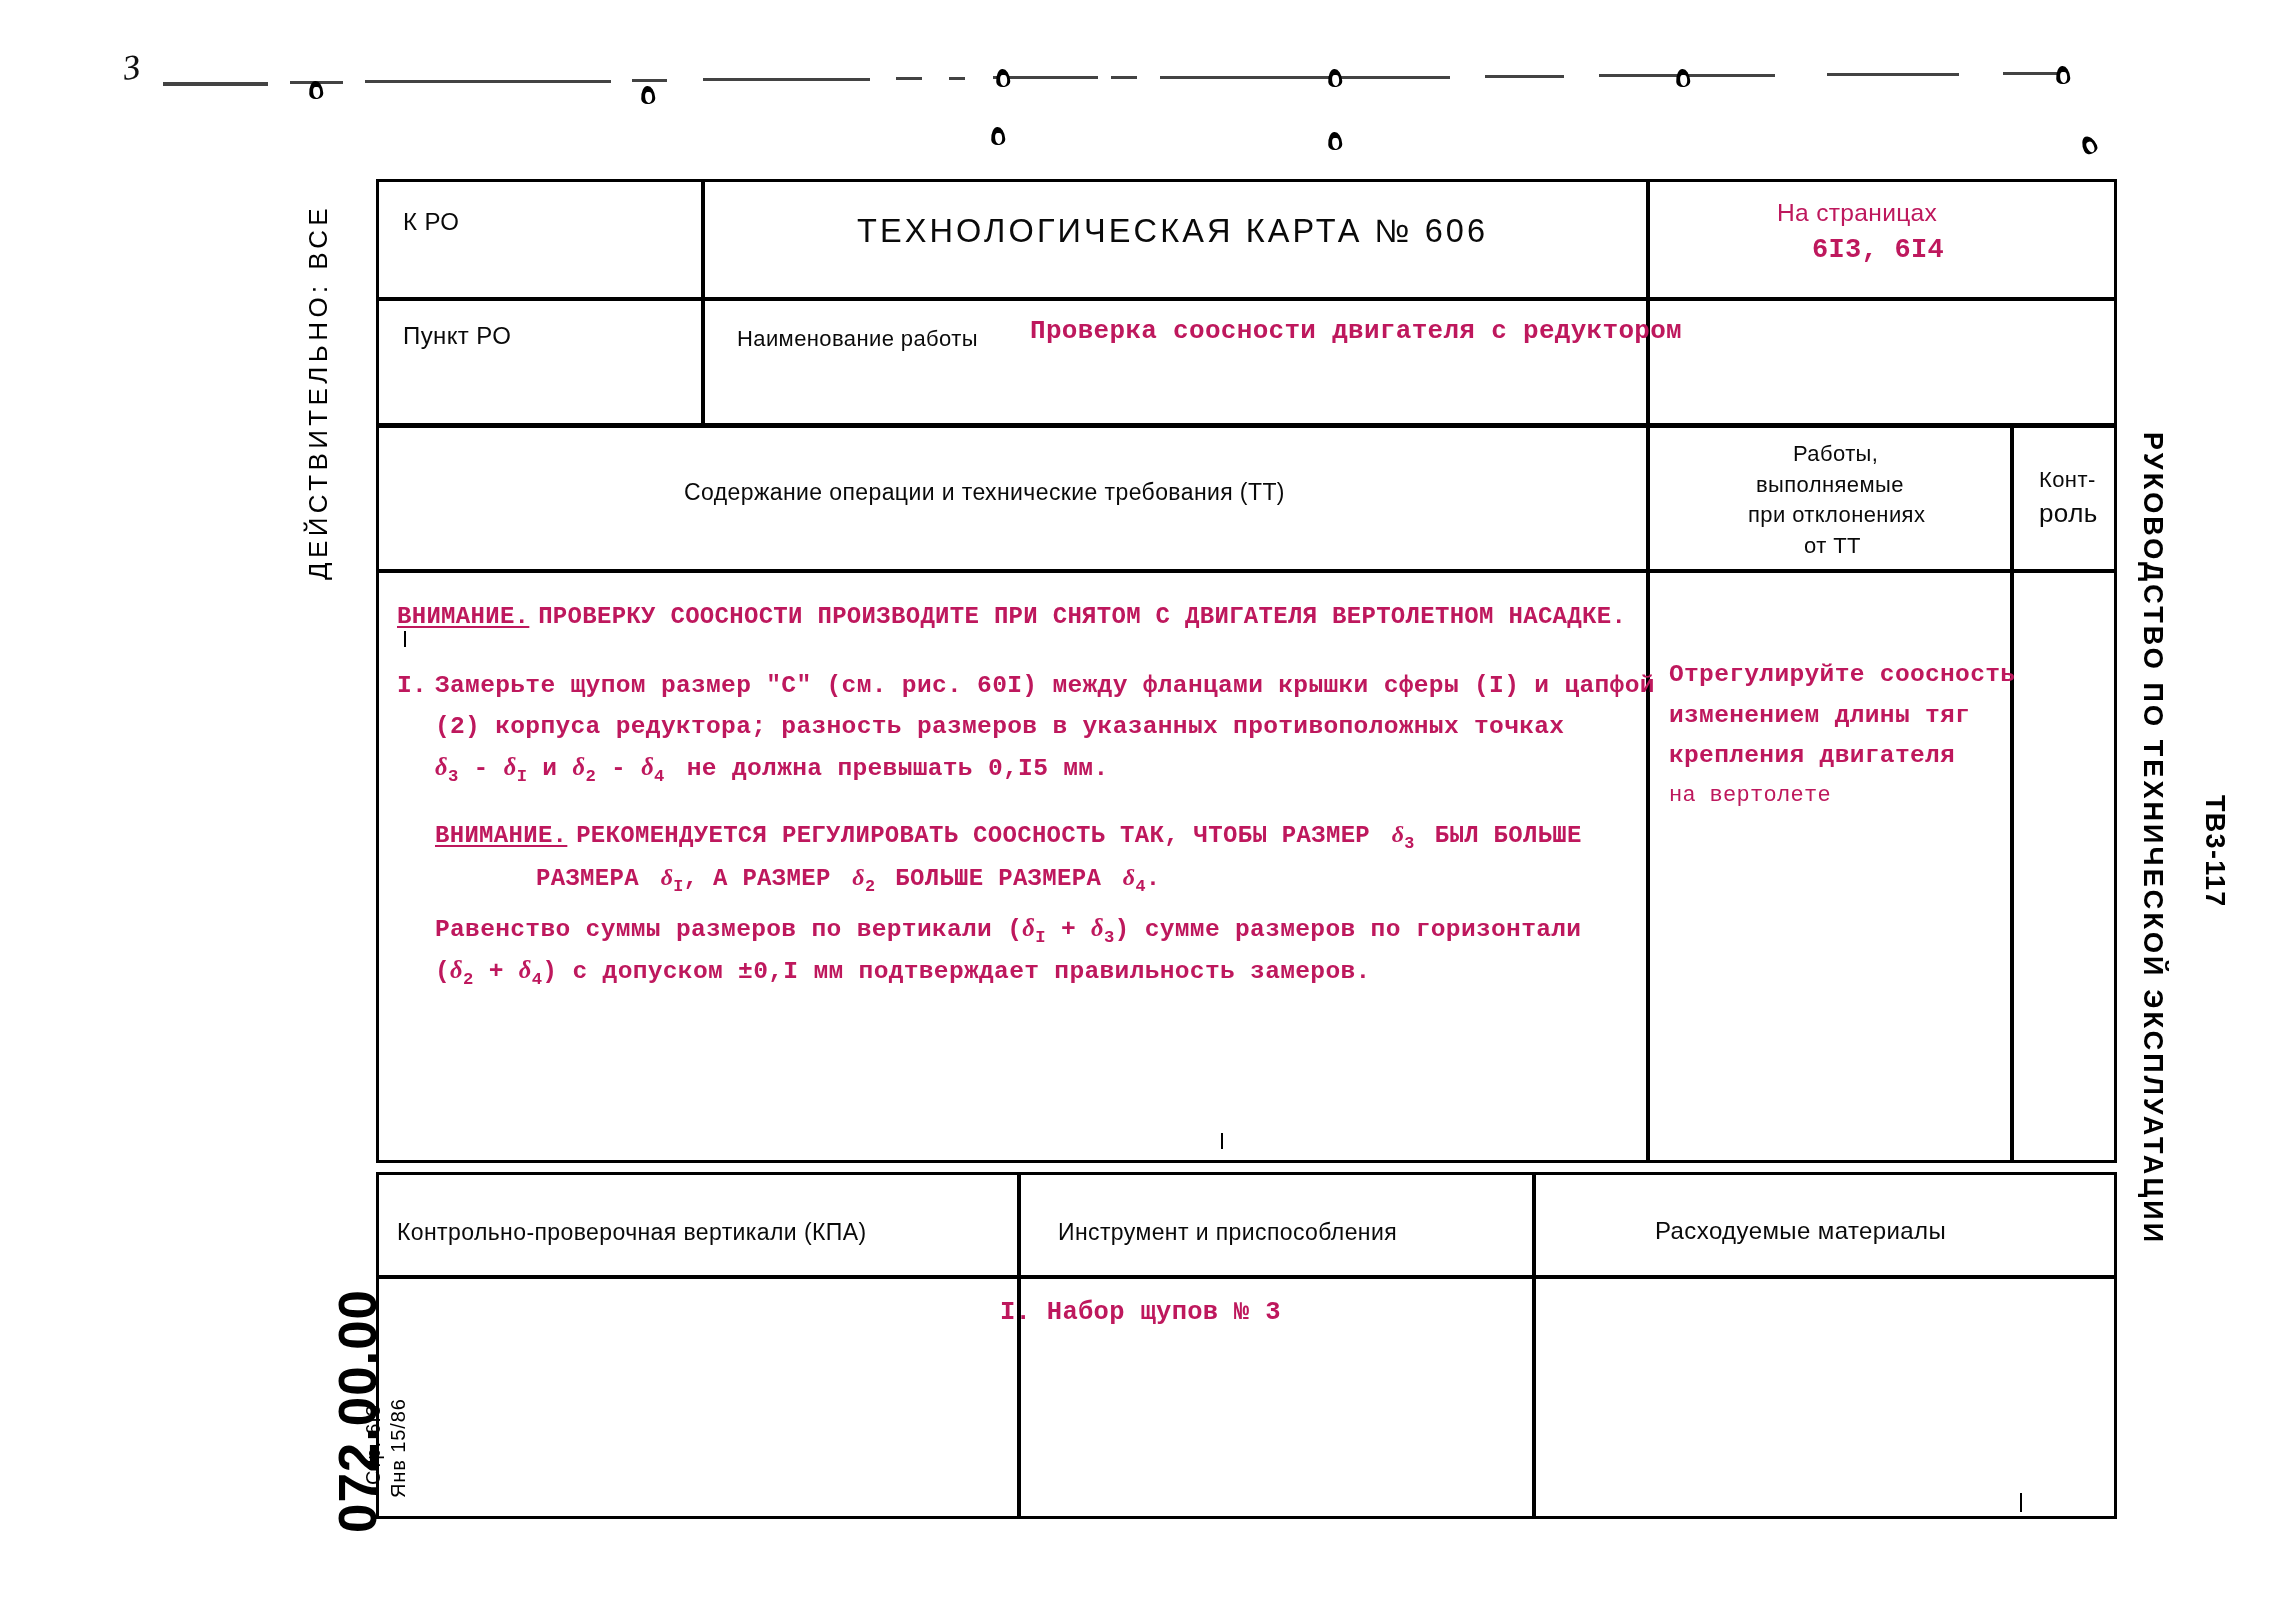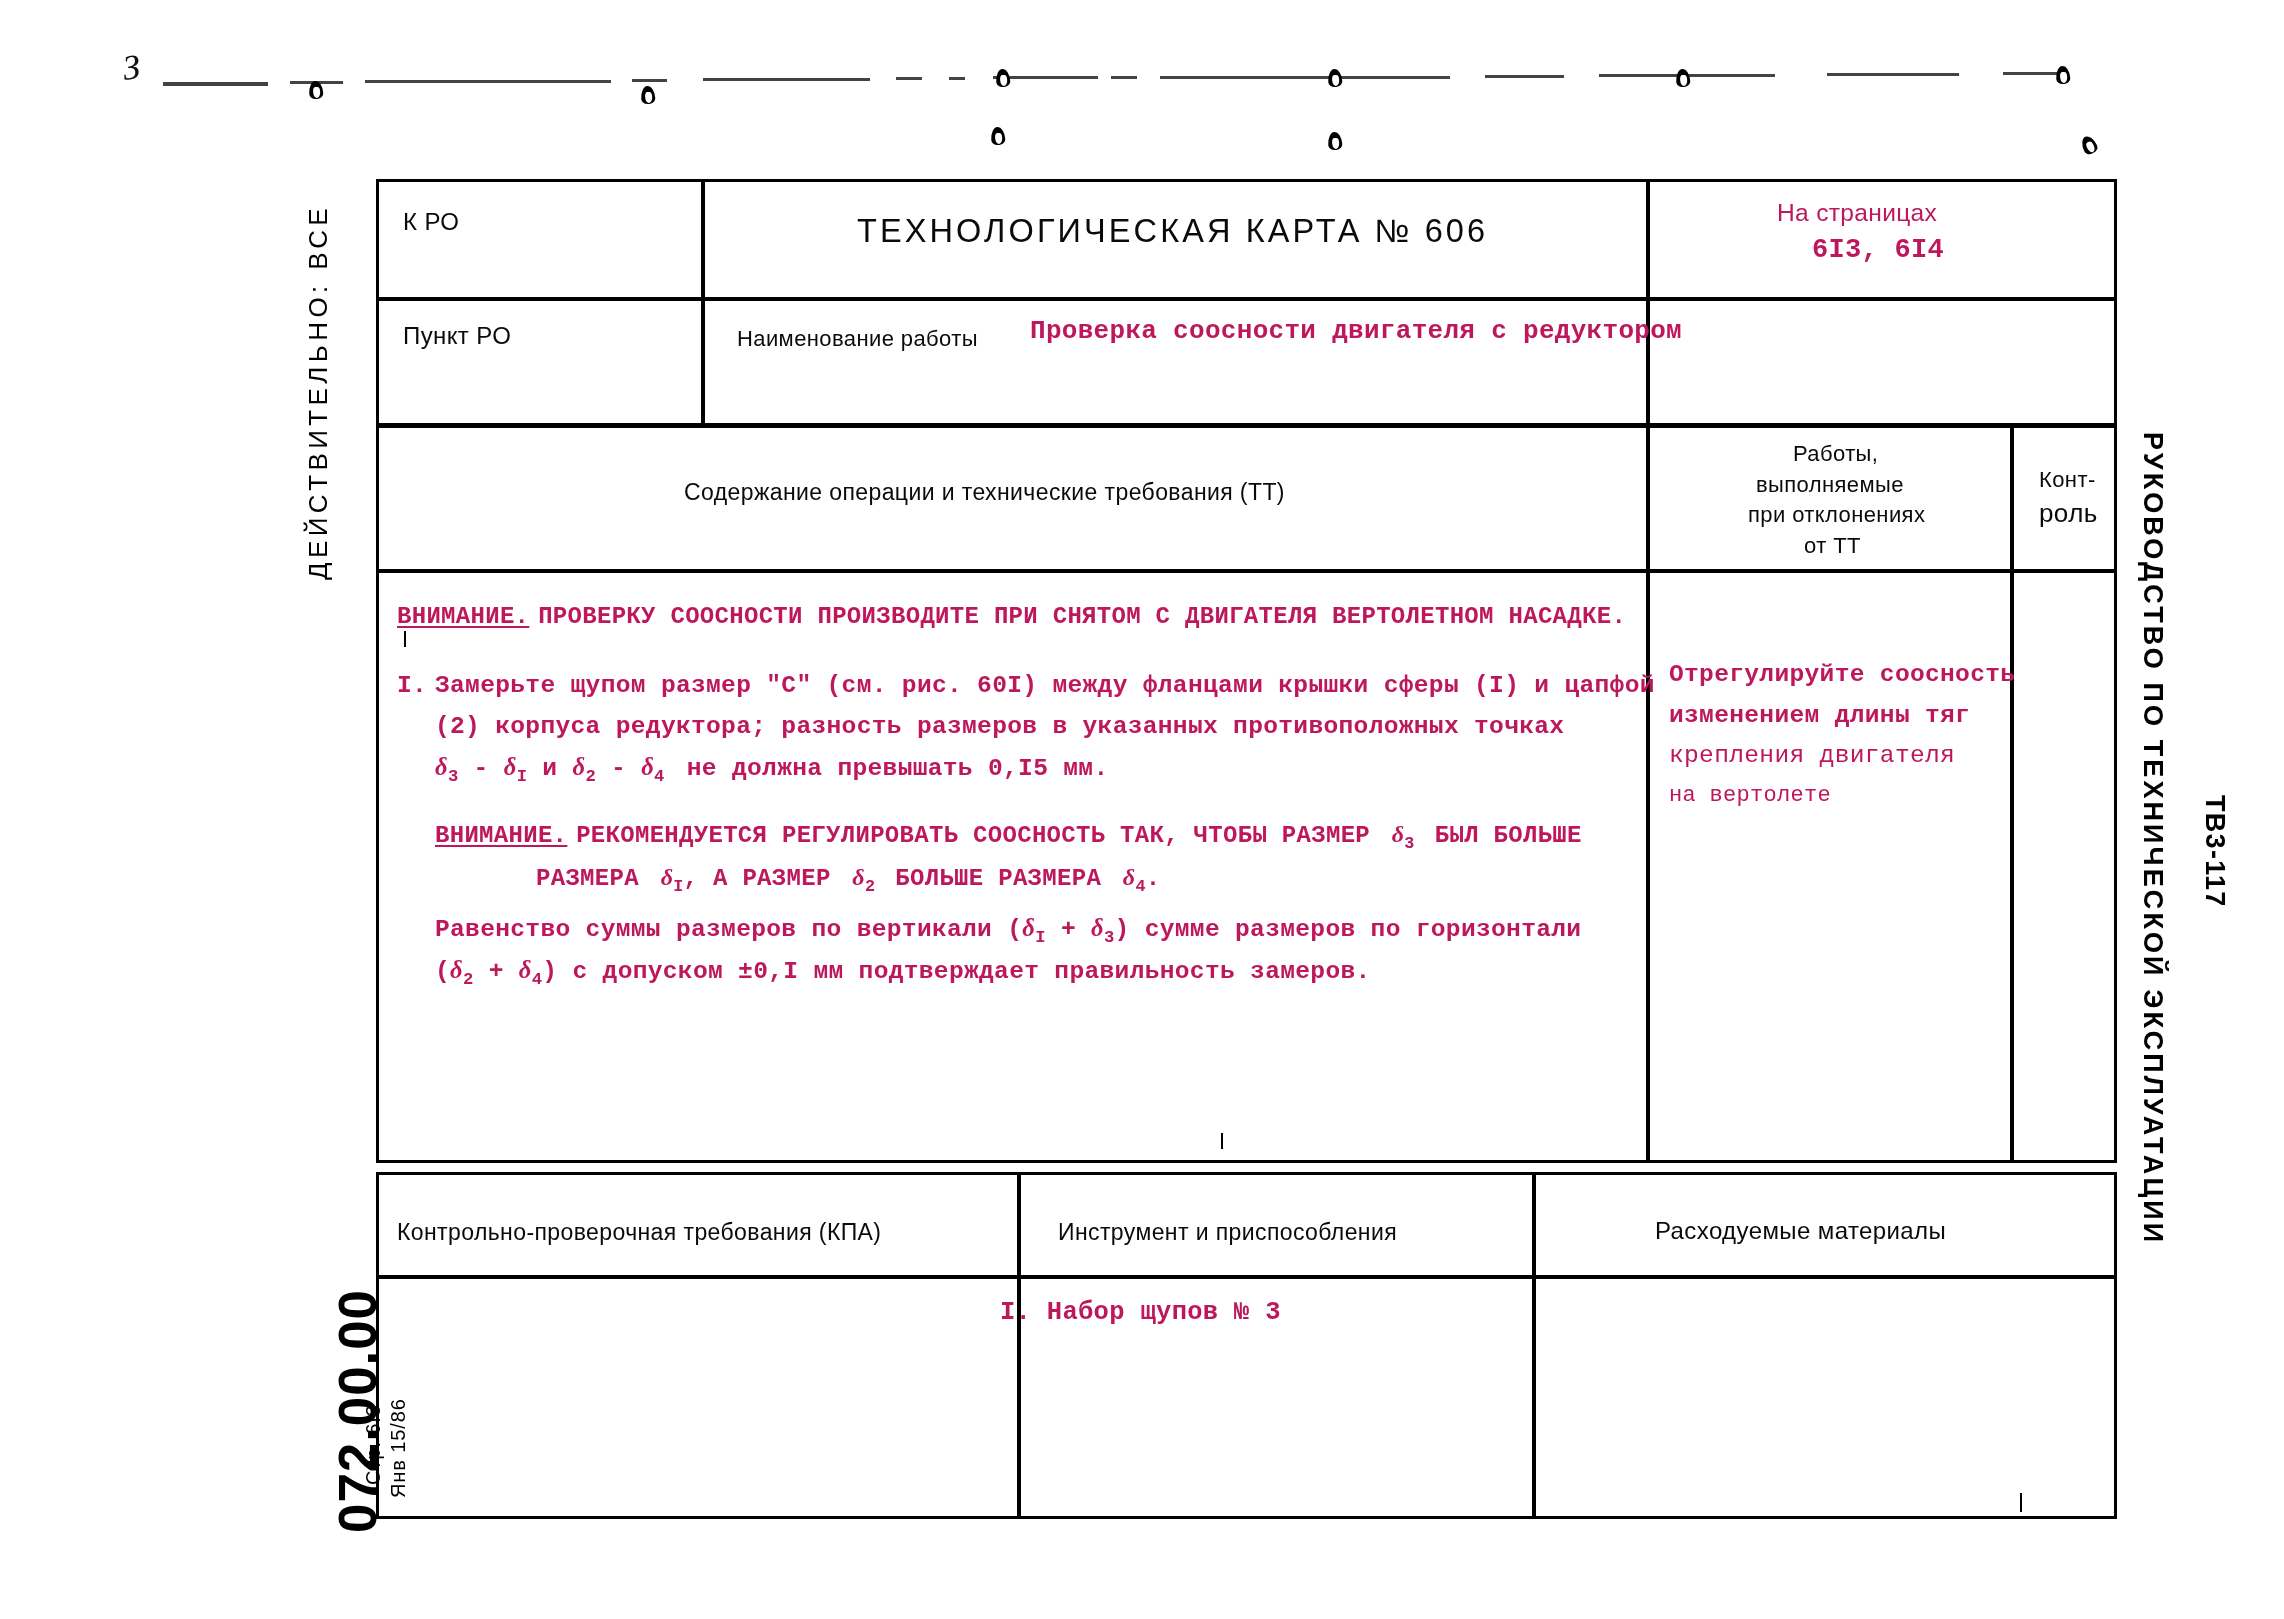--- a/index.html
+++ b/index.html
@@ -254,31 +254,31 @@
     <span>(</span><span class="dl">δ</span><span class="sub">2</span>
     <span>+</span>
     <span class="dl">δ</span><span class="sub">4</span><span>) с допуском ±0,I мм подтверждает правильность замеров.</span>
   </div>
 
   <div class="tick-mark" style="left:404px; top:631px; height:16px;"></div>
   <div class="tick-mark" style="left:1221px; top:1133px; height:16px;"></div>
 
   <div class="tw" style="left:1669px; top:661px; font-size:24.6px; font-weight:bold;">Отрегулируйте соосность</div>
   <div class="tw" style="left:1669px; top:702px; font-size:24.6px; font-weight:bold;">изменением длины тяг</div>
-  <div class="tw" style="left:1669px; top:742px; font-size:24.6px; font-weight:normal;">крепления двигателя</div>
+  <div class="tw" style="left:1669px; top:742px; font-size:24.6px; font-weight:bold;">крепления двигателя</div>
   <div class="tw" style="left:1669px; top:783px; font-size:22px; font-weight:normal;">на вертолете</div>
 
   <div class="frame" style="left:376px; top:1172px; width:1741px; height:347px;"></div>
 
   <div class="hline" style="left:376px; top:1275px; width:1741px; height:4.4px;"></div>
 
   <div class="vline" style="left:1017px; top:1172px; width:4.4px; height:347px;"></div>
   <div class="vline" style="left:1532px; top:1172px; width:4.4px; height:347px;"></div>
 
-  <div class="cell-label" style="left:389px; top:1219px; font-size:23px;">Контрольно-проверочная требования (КПА)</div>
+  <div class="cell-label" style="left:389px; top:1219px; font-size:23px;">Контрольно-проверочная вертикали (КПА)</div>
   <div class="cell-label" style="left:1050px; top:1219px; font-size:23px;">Инструмент и приспособления</div>
   <div class="cell-label" style="left:1647px; top:1217px; font-size:24px;">Расходуемые материалы</div>
 
   <div class="tw" style="left:413px; top:1300px; font-size:24.6px; font-weight:bold;"></div>
   <div class="tw" style="left:1000px; top:1298px; font-size:25.5px; font-weight:bold;">I. Набор щупов № 3</div>
   <div class="tw" style="left:1572px; top:1300px; font-size:24.6px; font-weight:bold;"></div>
 
   <div class="tick-mark" style="left:2020px; top:1493px; height:19.3px;"></div>
 
 </div>

